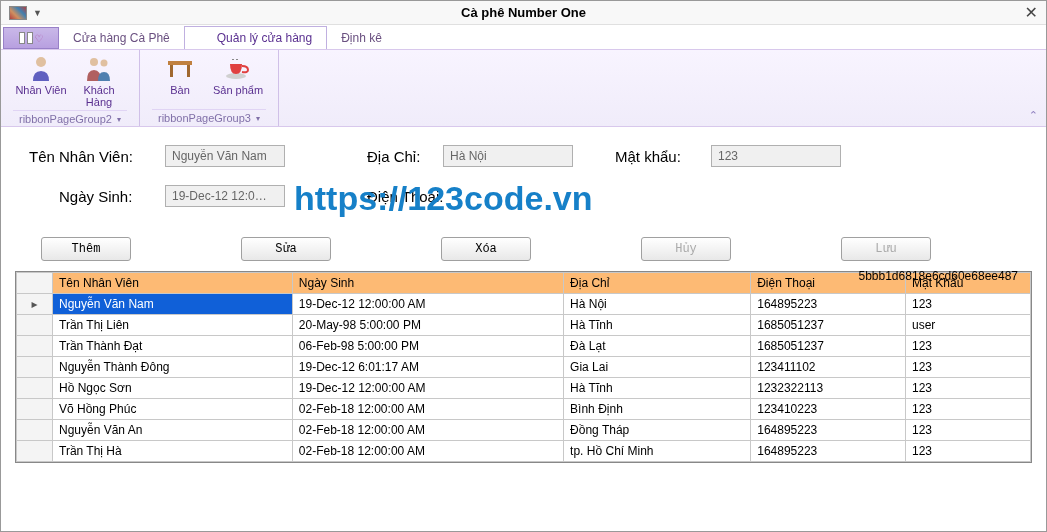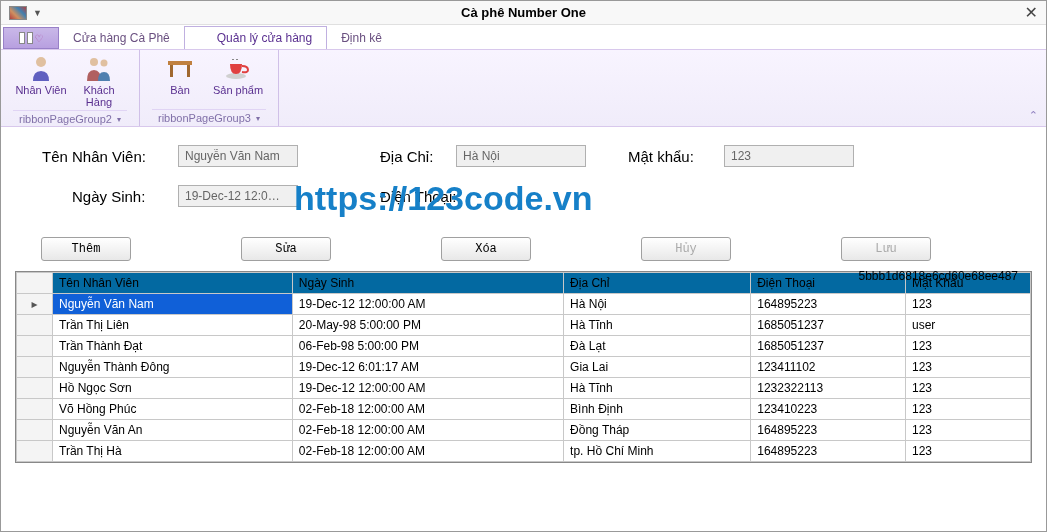--- a/index.html
+++ b/index.html
@@ -123,21 +123,20 @@
 }
 .form-area {
   padding: 18px 28px 8px;
   position: relative;
 }
 .form-row {
   display: flex;
   align-items: center;
   margin-bottom: 18px;
   gap: 6px;
-  margin-left: 13px;
 }
 .form-lbl {
   font-size: 15px;
   color: #000;
   min-width: 130px;
 }
 .form-input {
   border: 1px solid #b0b0b0;
   background: #f0f0f0;
   padding: 3px 6px;
@@ -194,21 +193,21 @@
   font-size: 12px;
 }
 th, td {
   border: 1px solid #c8c8c8;
   padding: 3px 6px;
   text-align: left;
   height: 20px;
   background: #fff;
 }
 th {
-  background: #0369a1;
+  background: #fdba74;
   font-weight: normal;
 }
 .row-header {
   width: 36px;
   background: #f4f4f4;
   text-align: center;
   color: #555;
 }
 .selected-cell {
   background: #1060d8;

